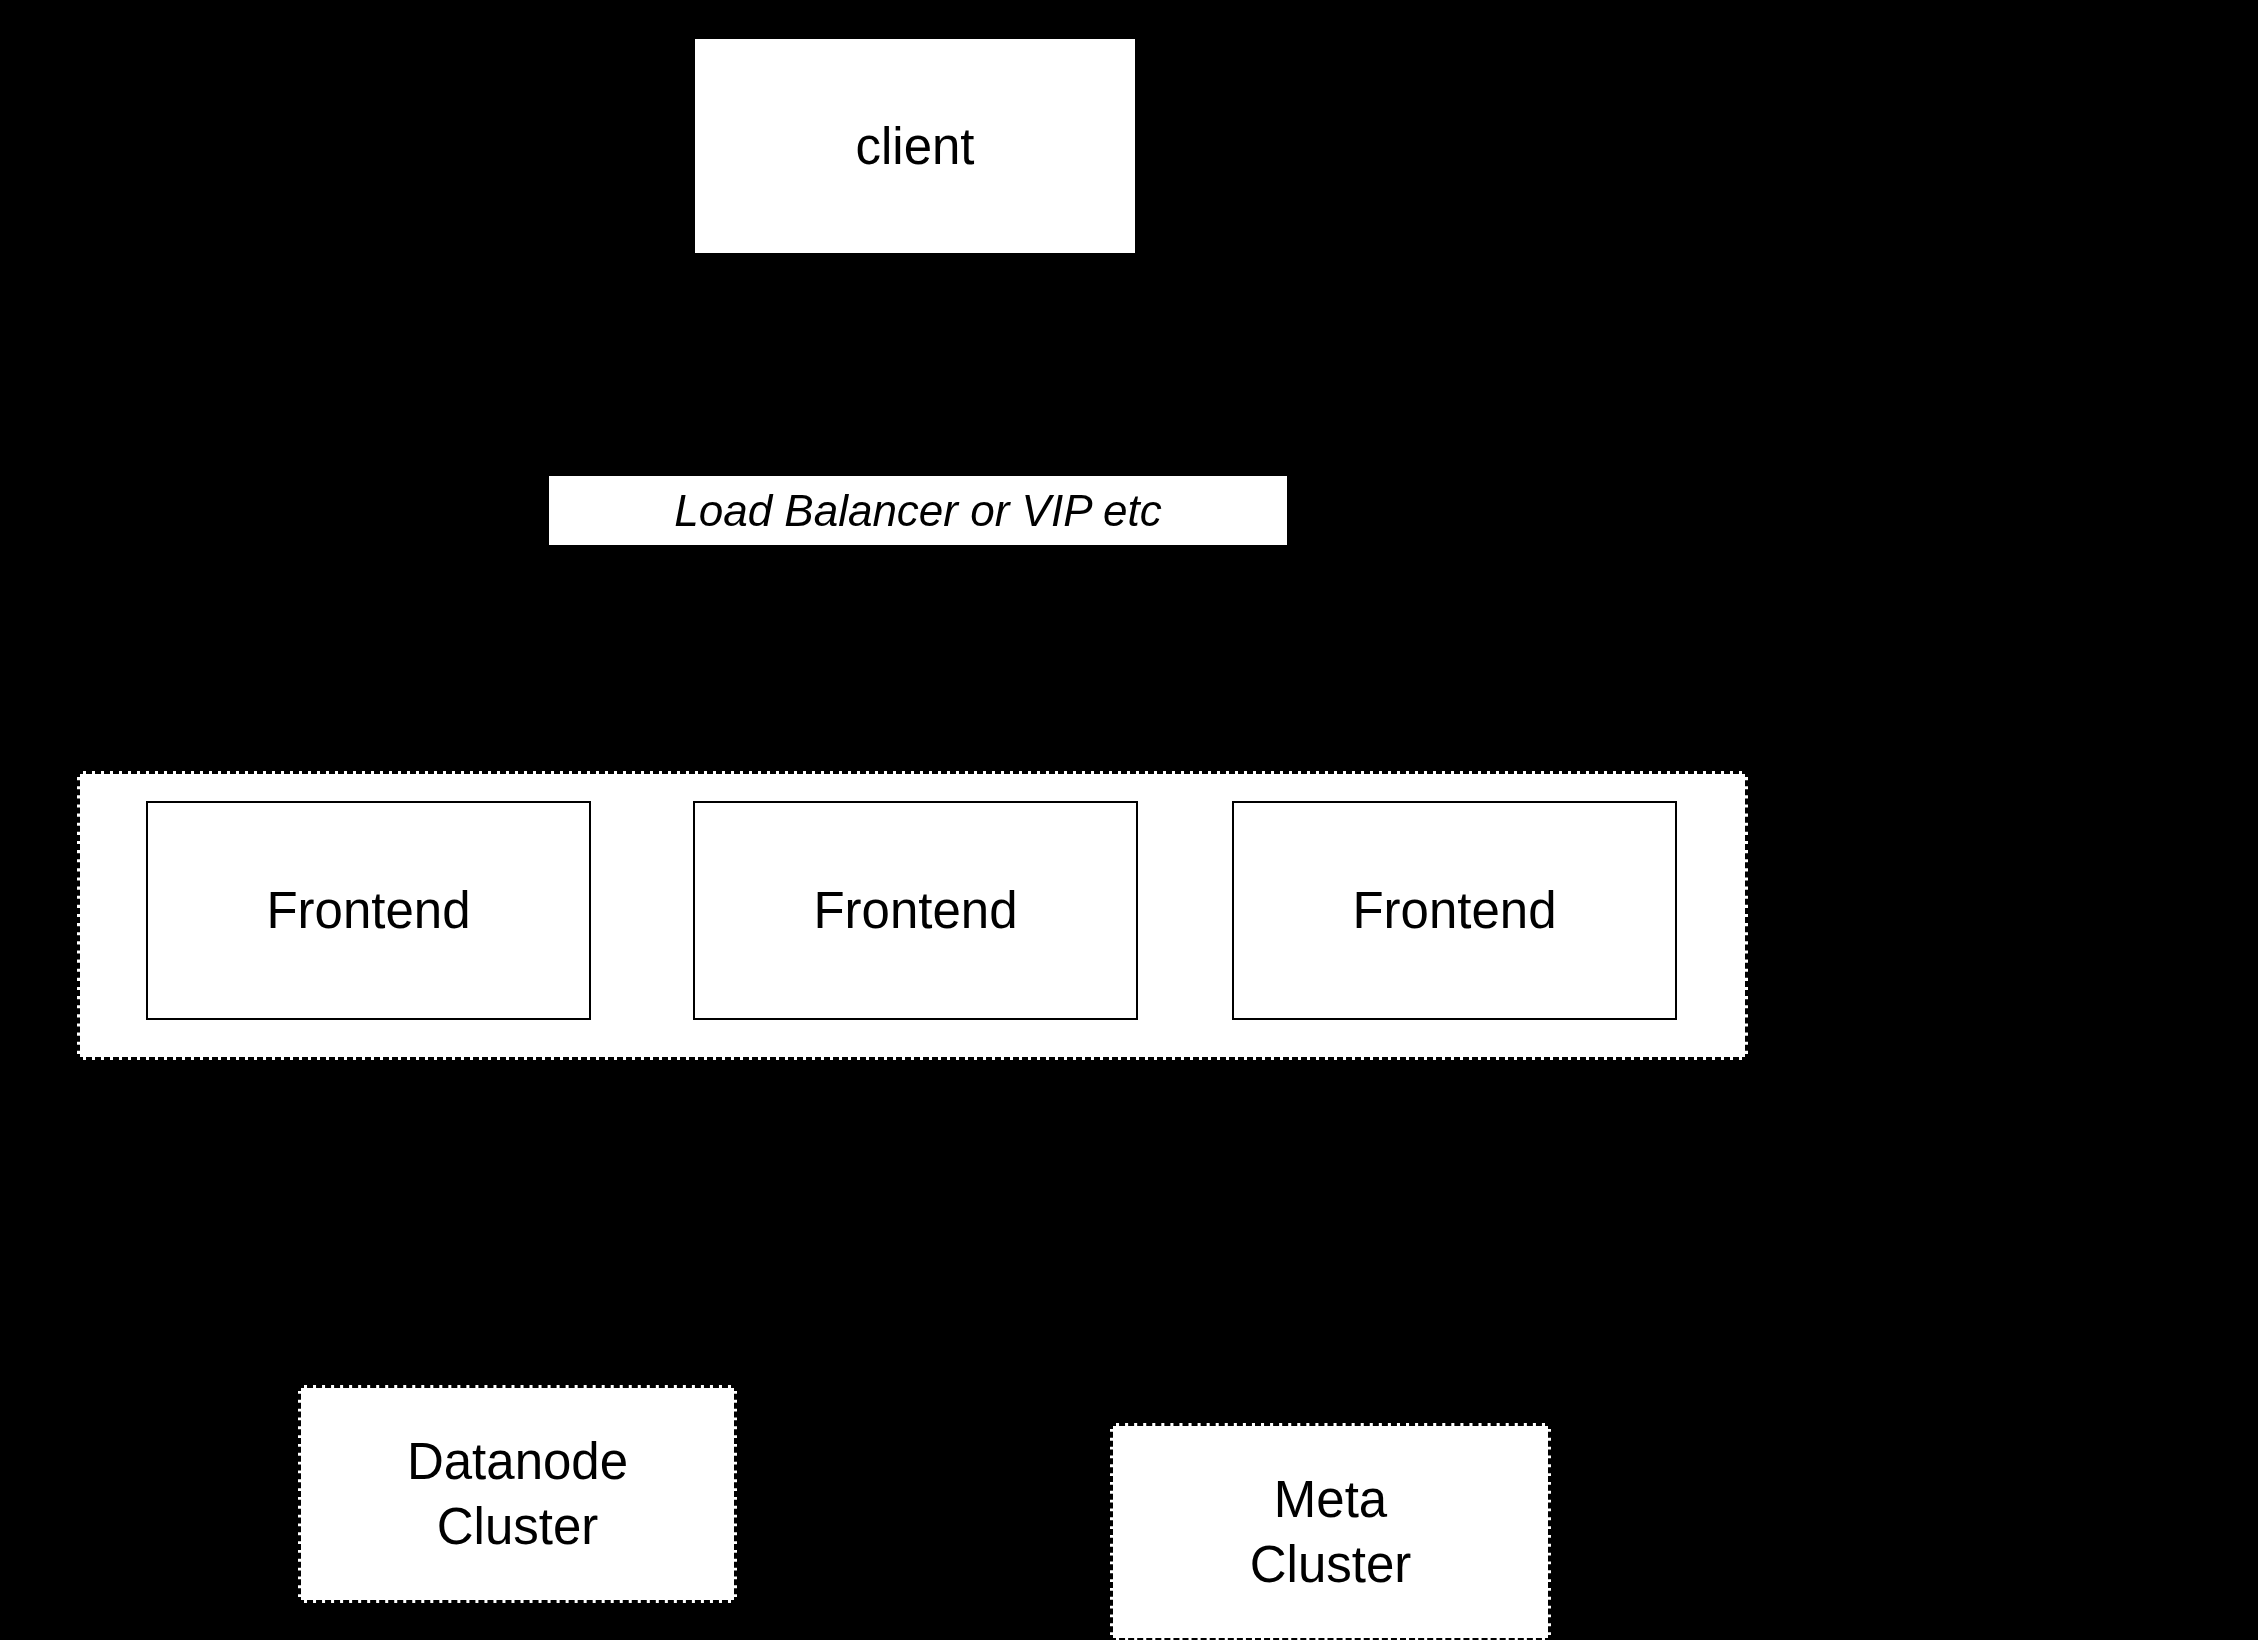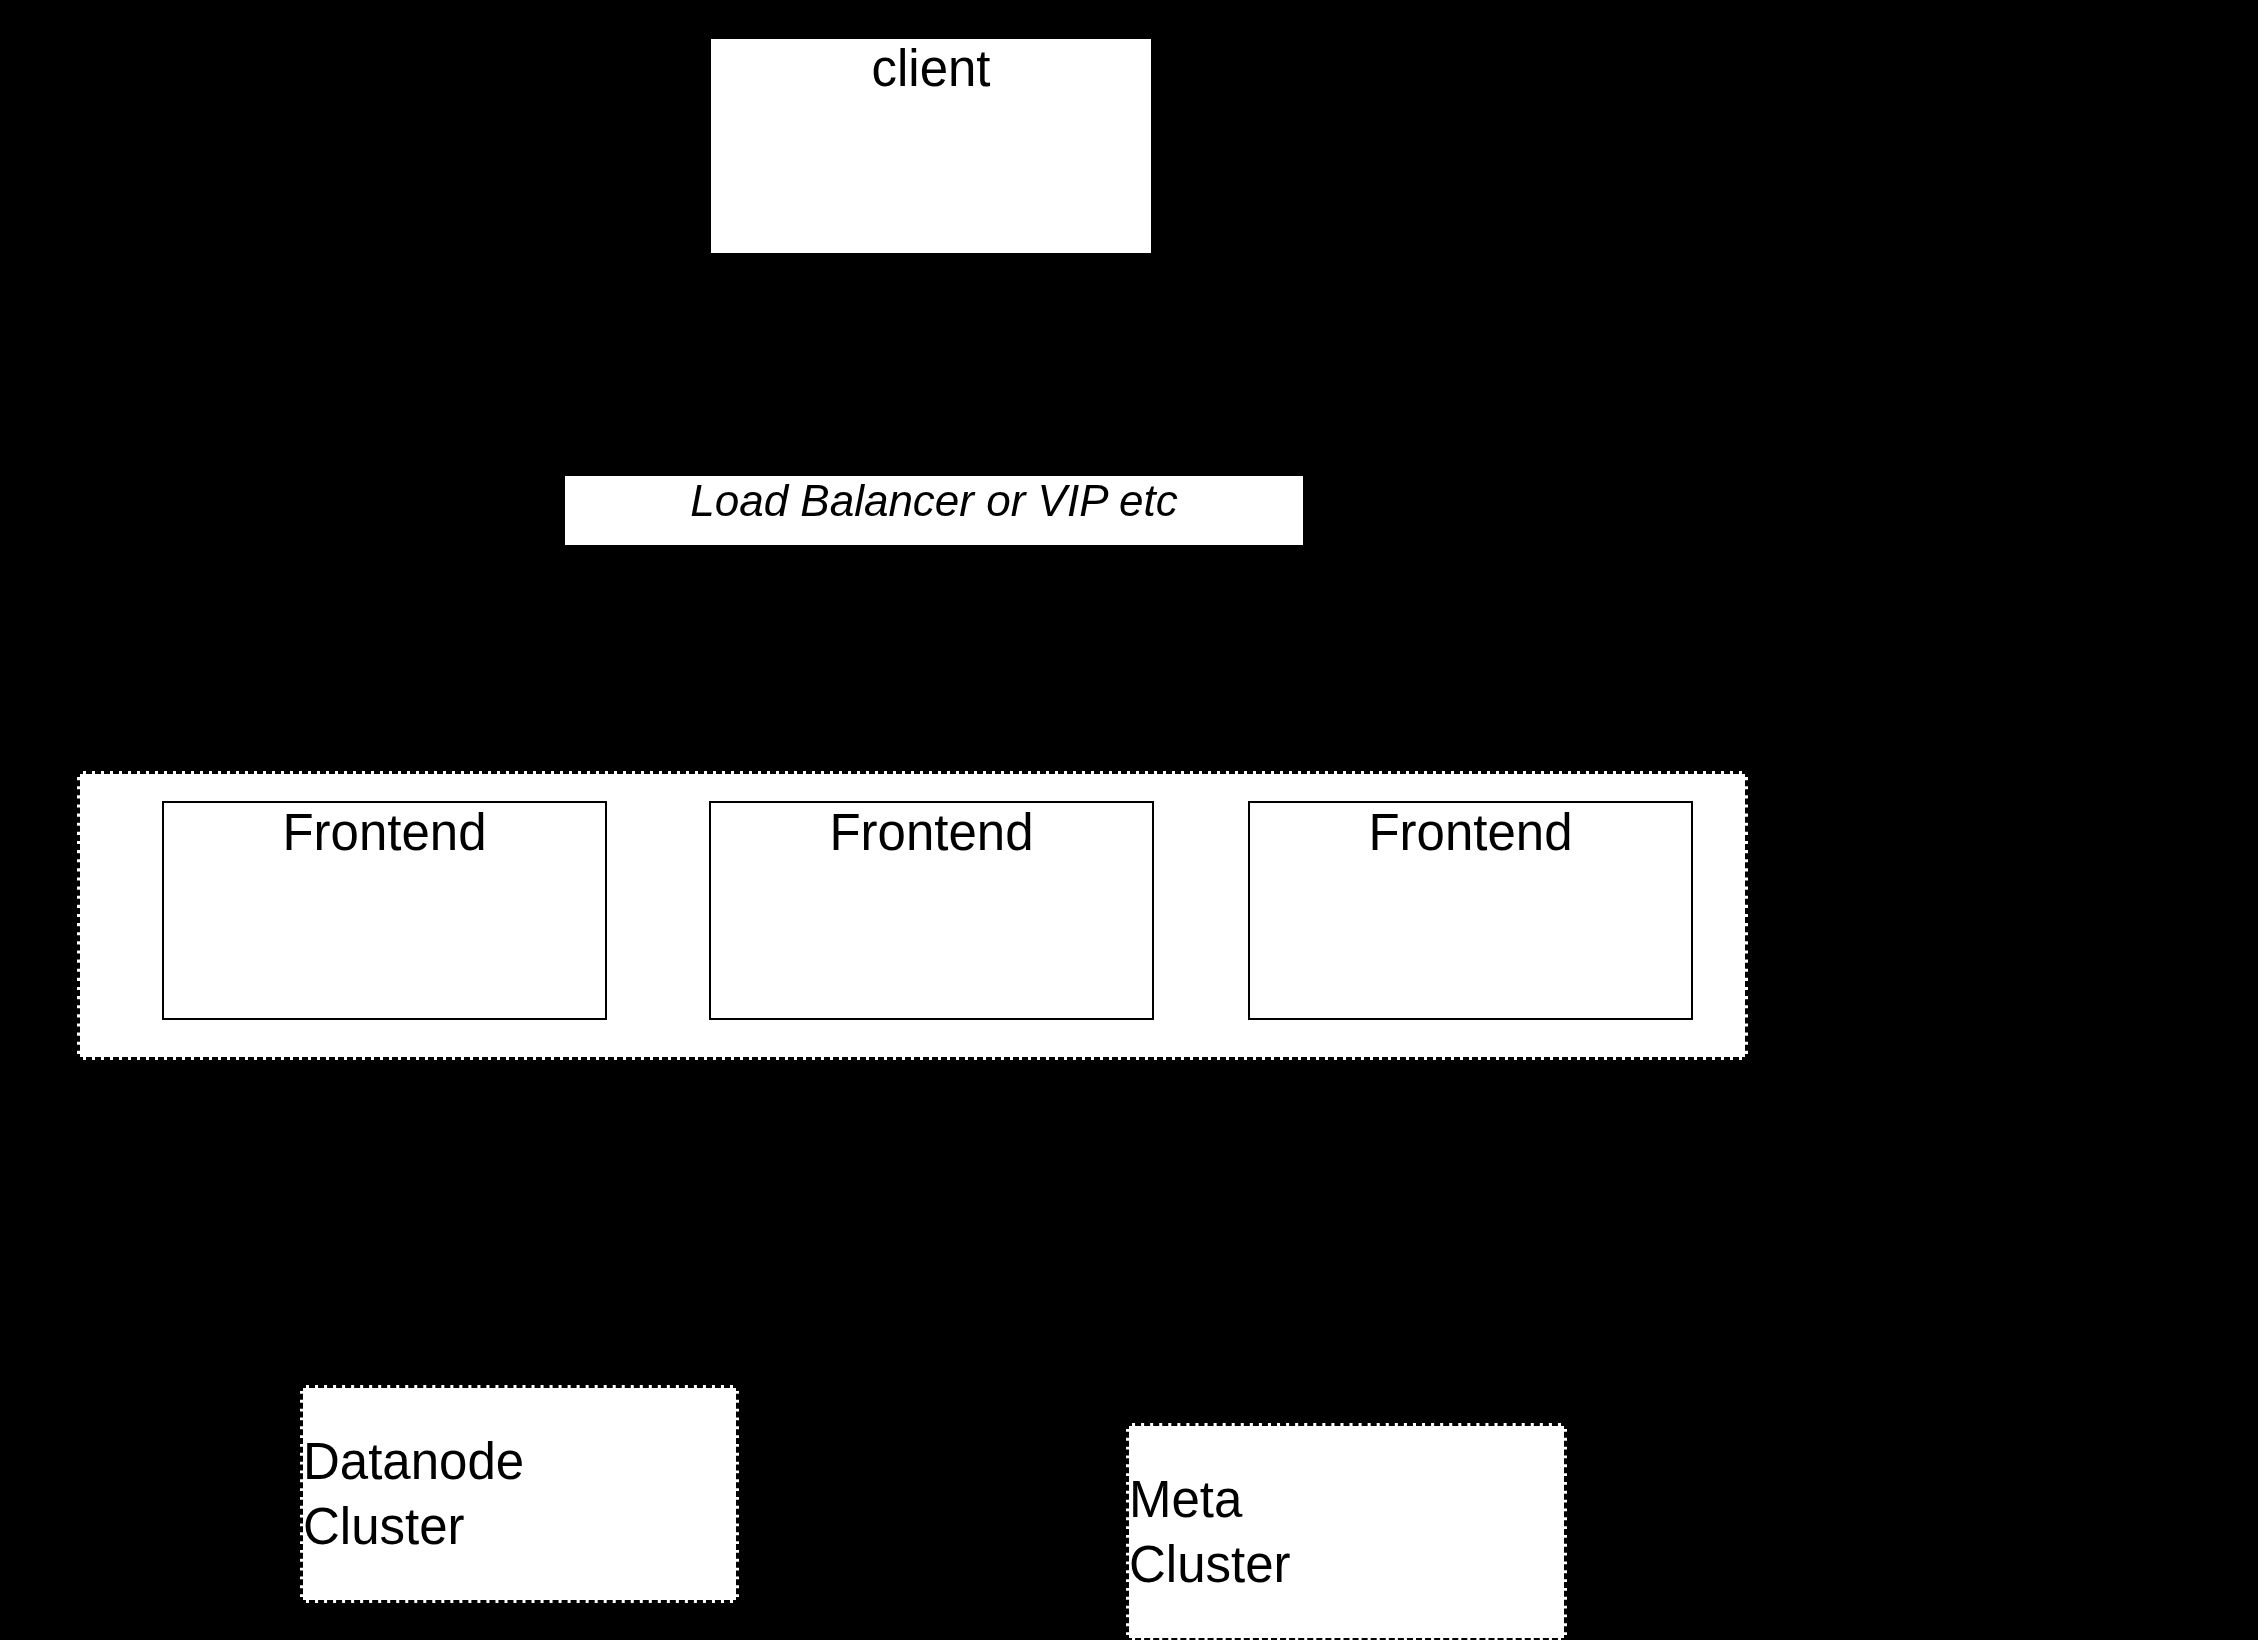--- a/index.html
+++ b/index.html
@@ -14,24 +14,23 @@
     background: #000000;
     overflow: hidden;
     font-family: "Liberation Sans", sans-serif;
     color: #000000;
   }
   .node {
     position: absolute;
     box-sizing: border-box;
     background: #ffffff;
     display: flex;
-    align-items: flex-start;
+    align-items: center;
     justify-content: center;
     text-align: center;
-    margin-left: 16px;
   }
   .node .label {
     display: block;
     white-space: nowrap;
   }
   
   .client-node {
     left: 695px; top: 39px;
     width: 440px; height: 214px;
     font-size: 51px;
@@ -63,21 +62,21 @@
   .frontend-2 { left: 693px; }
   .frontend-3 { left: 1232px; }
   
   .cluster-node {
     border: 3.6px dashed #000000;
     flex-direction: column;
     font-size: 51px;
     line-height: 65px;
   }
   .datanode-node {
-    left: 284px; top: 1385px;
+    left: 298px; top: 1385px;
     width: 439px; height: 218px;
   }
   .meta-node {
     left: 1110px; top: 1423px;
     width: 441px; height: 218px;
   }
 </style>
 </head>
 <body>
 

